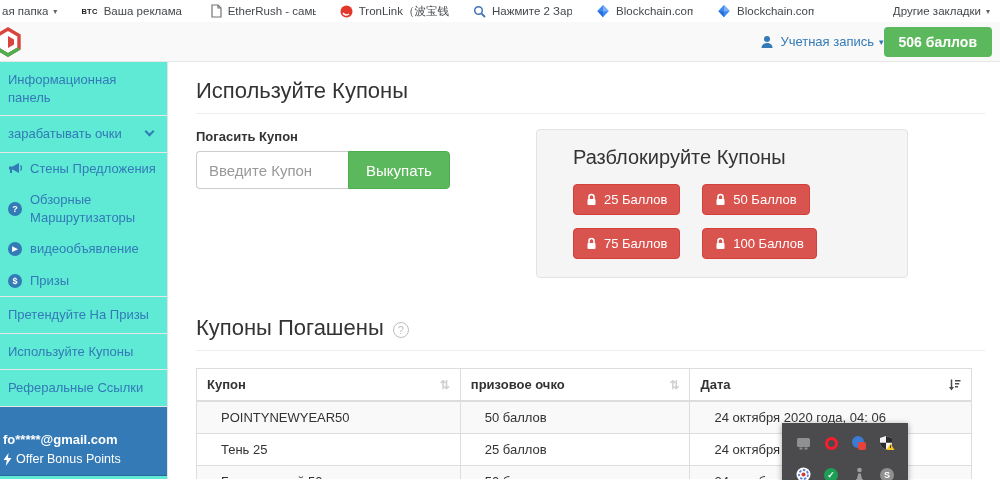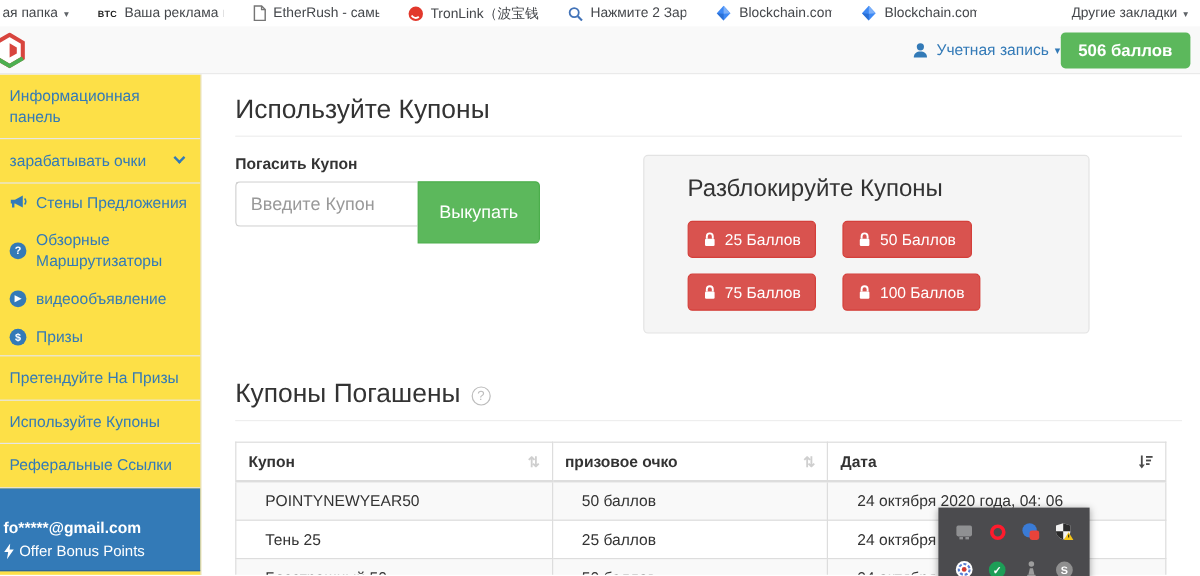--- a/index.html
+++ b/index.html
@@ -26,21 +26,21 @@
   .account { display:flex; align-items:center; color:#337ab7; font-size:13px; cursor:pointer; }
   .account .acc-ico { margin-right:6px; display:inline-flex; }
   .account .acc-caret { font-size:9px; margin-left:5px; }
   .points-badge { background:#5cb85c; color:#fff; font-size:14px; font-weight:bold;
                   padding:7px 15px; border-radius:4px; margin-right:8px; cursor:pointer; }
 
   
   .layout { display:flex; height:417px; }
 
   
-  .sidebar { width:168px; flex:0 0 168px; background:#fde047; border-right:1px solid #e3e3e3;
+  .sidebar { width:168px; flex:0 0 168px; background:#5eead4; border-right:1px solid #e3e3e3;
              font-size:13px; overflow:hidden; }
   .side-item { padding:9px 8px; color:#337ab7; cursor:pointer; display:flex; align-items:center; }
   .side-item.sub { padding:7px 8px; }
   .side-item .s-ico { width:17px; flex:0 0 17px; margin-right:5px; display:inline-flex; align-items:center; }
   .side-item .s-label { line-height:1.35; }
   .side-divider { border-top:1px solid #e6e6e6; }
   .chev { width:7px; height:7px; border-right:2px solid #337ab7; border-bottom:2px solid #337ab7;
           transform:rotate(45deg); margin-left:auto; margin-right:6px; margin-top:-4px; }
   .circle-ico { width:14px; height:14px; border-radius:50%; background:#337ab7; color:#fff;
                 display:inline-flex; align-items:center; justify-content:center;
@@ -57,21 +57,21 @@
   .rule { border:0; border-top:1px solid #eee; margin-top:9px; }
 
   .top-row { display:flex; align-items:flex-start; margin-top:15px; }
   .redeem-block { width:340px; flex:0 0 340px; }
   .redeem-label { font-size:13px; font-weight:bold; color:#333; margin-bottom:7px; }
   .input-group { display:flex; }
   .coupon-input { width:152px; height:38px; border:1px solid #ccc; border-right:none;
                   border-radius:4px 0 0 4px; padding:0 12px; font-size:15px; color:#555;
                   font-family:"Liberation Sans", sans-serif; outline:none; }
   .coupon-input::placeholder { color:#999; }
-  .redeem-btn { height:52px; background:#5cb85c; border:1px solid #4cae4c; color:#fff;
+  .redeem-btn { height:38px; background:#5cb85c; border:1px solid #4cae4c; color:#fff;
                 font-size:15px; padding:0 17px; border-radius:0 4px 4px 0; cursor:pointer;
                 font-family:"Liberation Sans", sans-serif; }
 
   .unlock-panel { width:372px; flex:0 0 372px; background:#f5f5f5; border:1px solid #e3e3e3;
                   border-radius:4px; padding:16px 36px 18px; }
   .unlock-title { font-size:20px; font-weight:500; color:#333; margin-bottom:15px; }
   .lock-btns { display:flex; flex-wrap:wrap; gap:13px 22px; }
   .lock-btn { display:inline-flex; align-items:center; gap:7px; background:#d9534f;
               border:1px solid #d43f3a; color:#fff; border-radius:4px; padding:7px 12px;
               font-size:13px; cursor:pointer; font-family:"Liberation Sans", sans-serif; }

